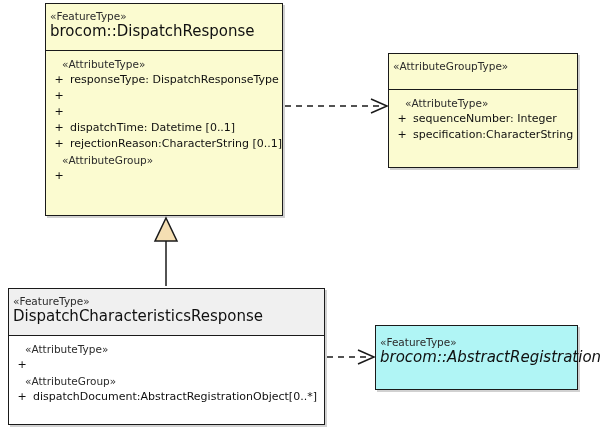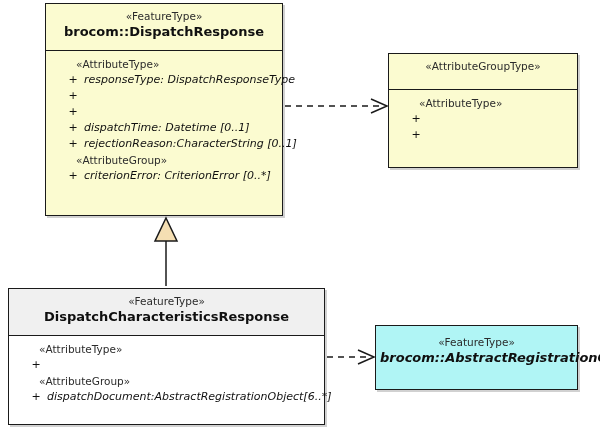--- a/index.html
+++ b/index.html
@@ -18,43 +18,42 @@
 
   
   .uml-box {
     position: absolute;
     box-sizing: border-box;
     border: 1.6px solid #1a1a1a;
     box-shadow: 2px 2px 0 rgba(0,0,0,0.18);
   }
   .uml-header {
     box-sizing: border-box;
-    text-align: center;
     padding: 5px 4px 6px 4px;
     border-bottom: 1.6px solid #1a1a1a;
   }
   .stereotype {
     font-size: 10.5px;
     color: #2b2b2b;
     line-height: 14px;
     white-space: nowrap;
   }
   .classname {
-    font-size: 13px;
-    font-weight: bold;
+    font-size: 15px;
+    font-weight: normal;
     color: #101010;
     line-height: 15px;
     white-space: nowrap;
     margin-top: 1px;
   }
   .classname.italic { font-style: italic; }
 
   .uml-body {
     box-sizing: border-box;
-    padding: 5px 2px 5px 16px;
+    padding: 5px 2px 5px 2px;
   }
   .grp-label {
     font-size: 10.5px;
     color: #2b2b2b;
     line-height: 16px;
     padding-left: 14px;
     white-space: nowrap;
   }
   .attr-row {
     display: flex;
@@ -65,21 +64,20 @@
   .attr-vis {
     width: 22px;
     text-align: center;
     font-size: 11px;
     color: #101010;
     flex: 0 0 22px;
   }
   .attr-text {
     font-size: 11px;
     color: #101010;
-    font-style: italic;
   }
 
   
   #box-dispatch-response {
     left: 45px; top: 3px; width: 238px; height: 213px;
     background: #fbfbd0;
   }
   #box-dispatch-response .uml-header { background: #fbfbd0; height: 47px; }
 
   #box-criterion-error {
@@ -161,54 +159,55 @@
       </div>
       <div class="attr-row">
         <span class="attr-vis">+</span>
         <span class="attr-text">rejectionReason:CharacterString [0..1]</span>
       </div>
 
       <div class="grp-label">«AttributeGroup»</div>
 
       <div class="attr-row">
         <span class="attr-vis">+</span>
-        <span class="attr-text">criterionError: CriterionError [0..*]</span>
       </div>
     </div>
   </div>
 
   <div class="uml-box" id="box-criterion-error">
     <div class="uml-header">
       <div class="stereotype">«AttributeGroupType»</div>
     </div>
     <div class="uml-body">
       <div class="grp-label">«AttributeType»</div>
       <div class="attr-row">
         <span class="attr-vis">+</span>
-      </div>
-      <div class="attr-row">
-        <span class="attr-vis">+</span>
+        <span class="attr-text">sequenceNumber: Integer</span>
+      </div>
+      <div class="attr-row">
+        <span class="attr-vis">+</span>
+        <span class="attr-text">specification:CharacterString</span>
       </div>
     </div>
   </div>
 
   <div class="uml-box" id="box-dispatch-characteristics">
     <div class="uml-header">
       <div class="stereotype">«FeatureType»</div>
       <div class="classname">DispatchCharacteristicsResponse</div>
     </div>
     <div class="uml-body">
       <div class="grp-label">«AttributeType»</div>
       <div class="attr-row">
         <span class="attr-vis">+</span>
       </div>
       <div class="grp-label">«AttributeGroup»</div>
       <div class="attr-row">
         <span class="attr-vis">+</span>
-        <span class="attr-text">dispatchDocument:AbstractRegistrationObject[6..*]</span>
+        <span class="attr-text">dispatchDocument:AbstractRegistrationObject[0..*]</span>
       </div>
     </div>
   </div>
 
   <div class="uml-box" id="box-abstract-registration-object">
     <div class="uml-header">
       <div class="stereotype">«FeatureType»</div>
       <div class="classname italic">brocom::AbstractRegistrationObject</div>
     </div>
   </div>

